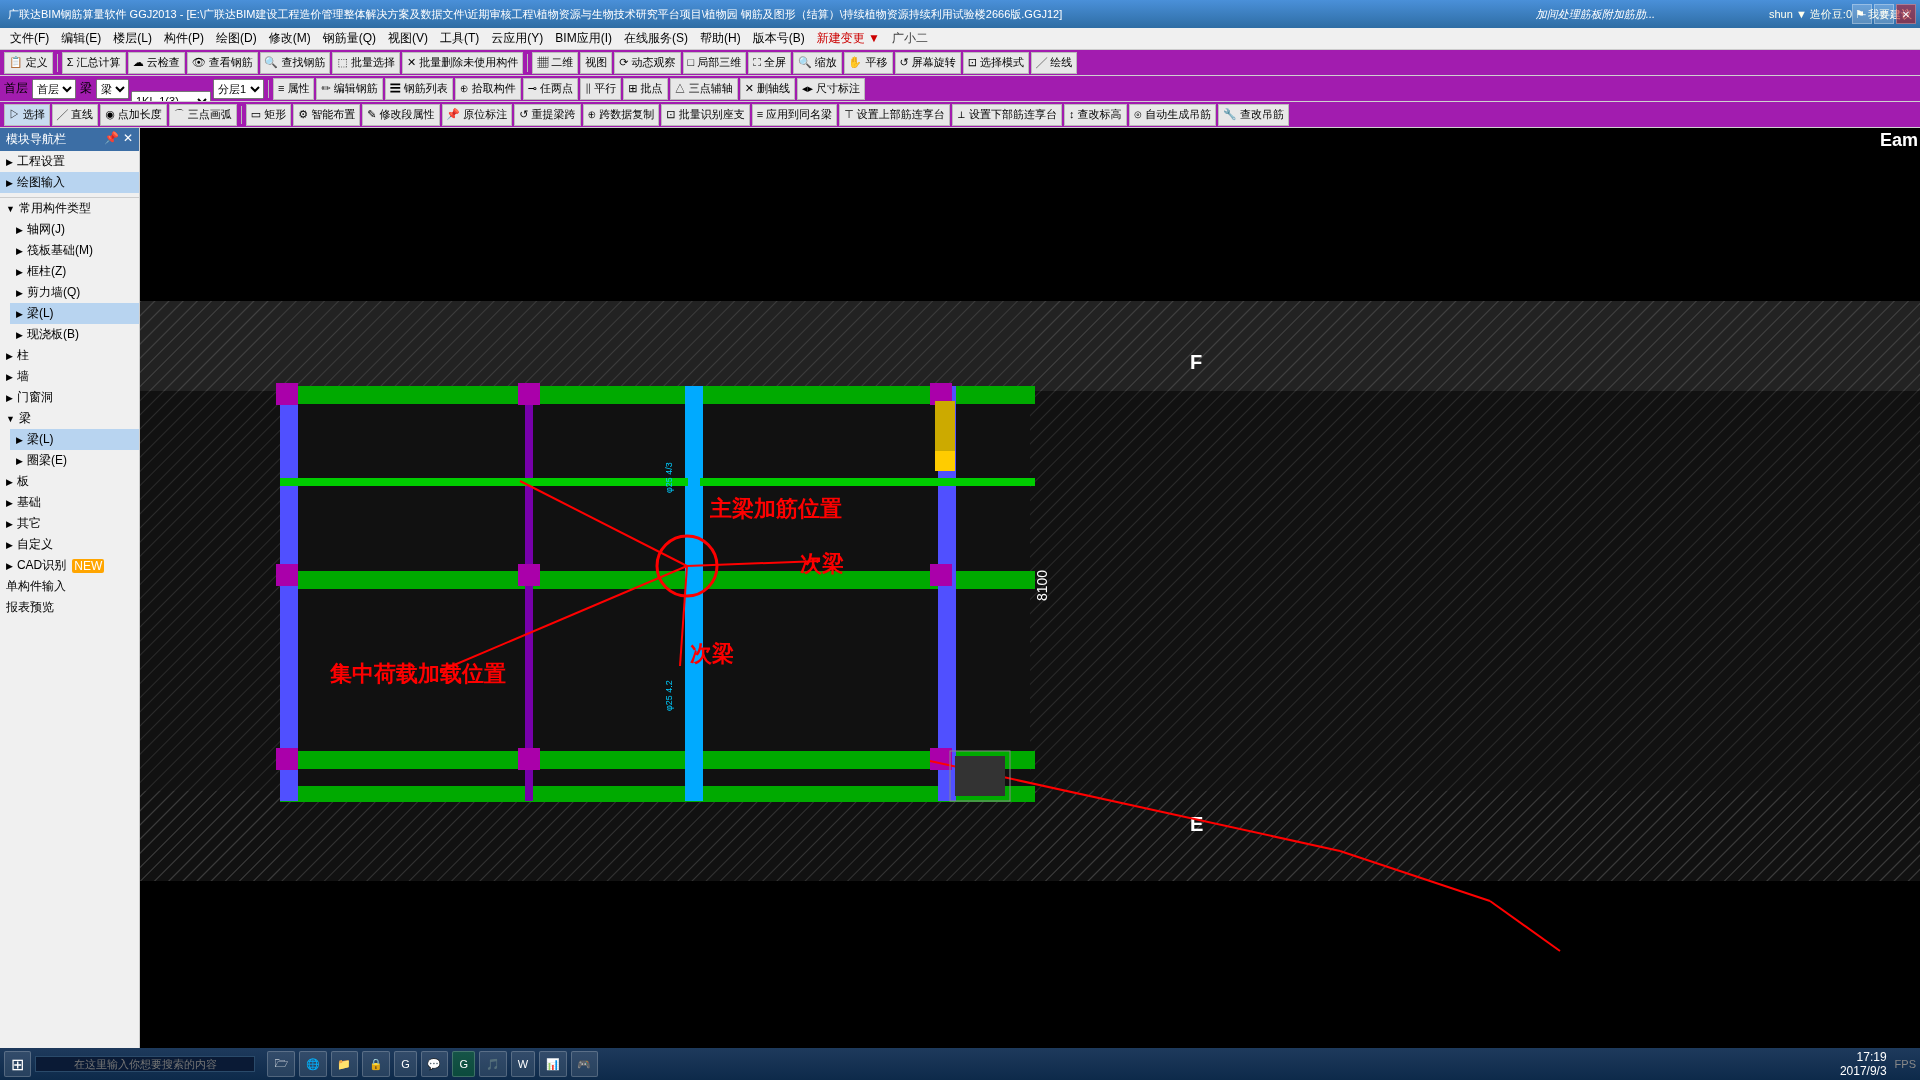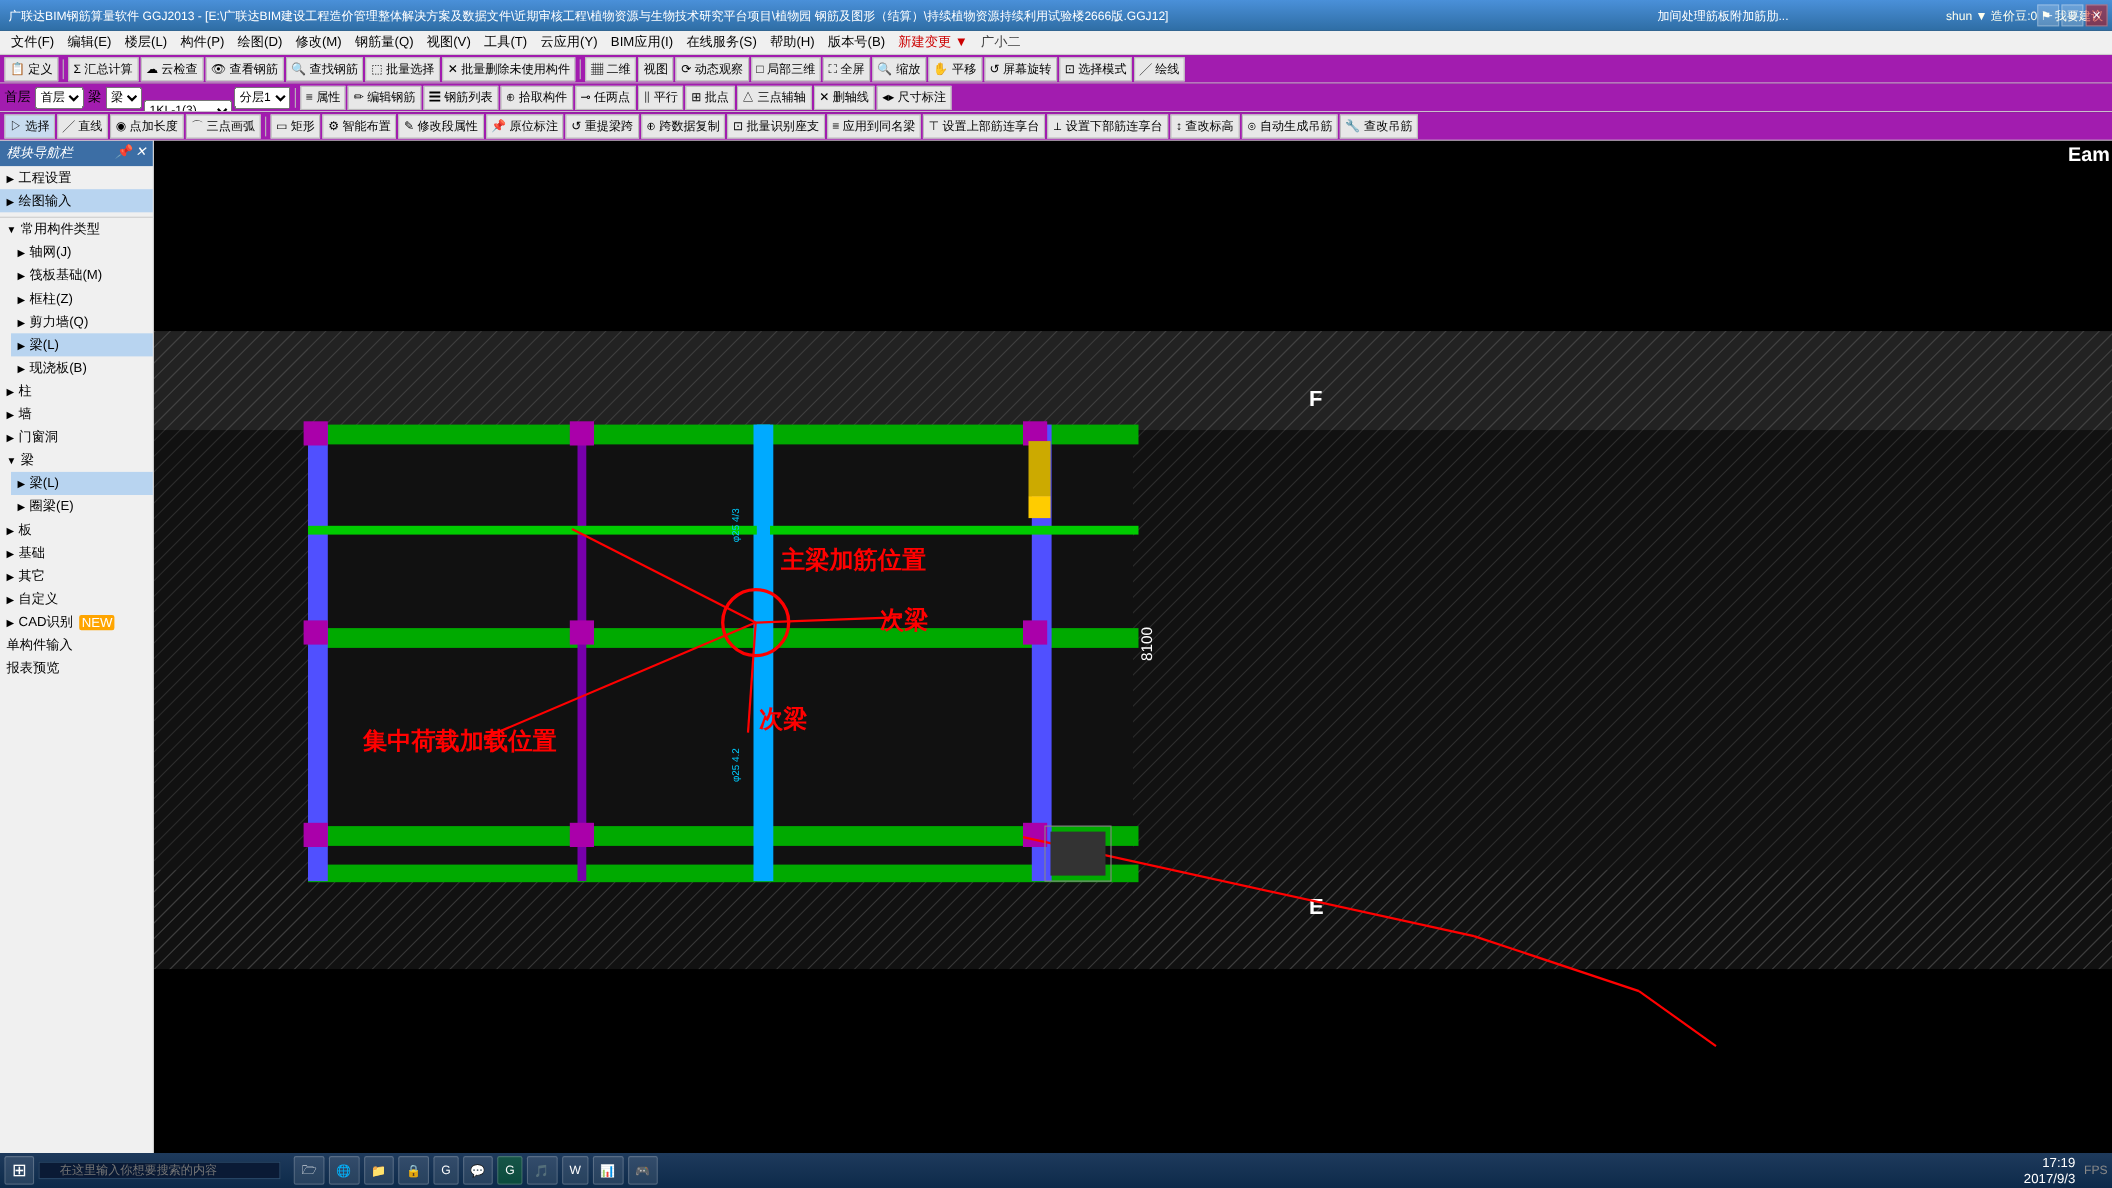--- a/index.html
+++ b/index.html
@@ -120,21 +120,20 @@
       overflow-y: auto;
       font-size: 12px;
     }
     #sidebar-header {
       background: #3c6ea5;
       color: white;
       padding: 3px 6px;
       font-size: 12px;
       display: flex;
       justify-content: space-between;
-      font-style: italic;
     }
     .tree-item {
       padding: 2px 6px;
       cursor: pointer;
       display: flex;
       align-items: center;
       gap: 4px;
     }
     .tree-item .arrow { font-size: 9px; }
     .tree-group { margin-left: 10px; }
@@ -195,21 +194,21 @@
       font-size: 28px;
       pointer-events: none;
       white-space: nowrap;
     }
   </style>
 </head>
 <body>
 
 <div id="titlebar">
   <span class="title-text">广联达BIM钢筋算量软件 GGJ2013 - [E:\广联达BIM建设工程造价管理整体解决方案及数据文件\近期审核工程\植物资源与生物技术研究平台项目\植物园 钢筋及图形（结算）\持续植物资源持续利用试验楼2666版.GGJ12]</span>
-  <span style="font-size:11px;margin-right:96px;">加间处理筋板附加筋肋...</span>
+  <span style="font-size:11px;margin-right:67px;font-style:italic;">加间处理筋板附加筋肋...</span>
   <span style="font-size:11px;color:#ffe;">shun ▼ 造价豆:0 ⚑ 我要建议</span>
   <div class="win-btns">
     <div class="win-btn">─</div>
     <div class="win-btn">□</div>
     <div class="win-btn" style="background:rgba(200,0,0,0.5);">✕</div>
   </div>
 </div>
 
 <div id="menubar">
   <span>文件(F)</span>
@@ -505,21 +504,21 @@
   <input type="text" value="0" style="width: 50px; height: 20px; font-size: 11px;">
   <span>mm Y=</span>
   <input type="text" value="0" style="width: 50px; height: 20px; font-size: 11px;">
   <span>mm</span>
   <button class="toolbar-btn">↺ 旋转</button>
   <input type="text" value="0.000" style="width: 60px; height: 20px; font-size: 11px;">
 </div>
 
 <div id="taskbar">
   <div class="taskbar-btn" style="font-size:16px;">⊞</div>
-  <input type="text" placeholder="在这里输入你想要搜索的内容" style="width: 220px; height: 16px; font-size: 11px; padding: 0px 18px; background: rgb(10, 26, 53); color: white; border: 1px solid rgb(42, 74, 106);">
+  <input type="text" placeholder="在这里输入你想要搜索的内容" style="width: 220px; height: 16px; font-size: 11px; padding: 0px 18px; background: rgb(10, 26, 53); color: white; border: 1px solid rgb(42, 74, 106); text-align: center;">
   <div style="width:4px;"></div>
   <div class="taskbar-btn">🗁</div>
   <div class="taskbar-btn">🌐</div>
   <div class="taskbar-btn">📁</div>
   <div class="taskbar-btn">🔒</div>
   <div class="taskbar-btn">G</div>
   <div class="taskbar-btn">💬</div>
   <div class="taskbar-btn" style="background:rgba(0,200,0,0.2);">G</div>
   <div class="taskbar-btn">🎵</div>
   <div class="taskbar-btn">W</div>

